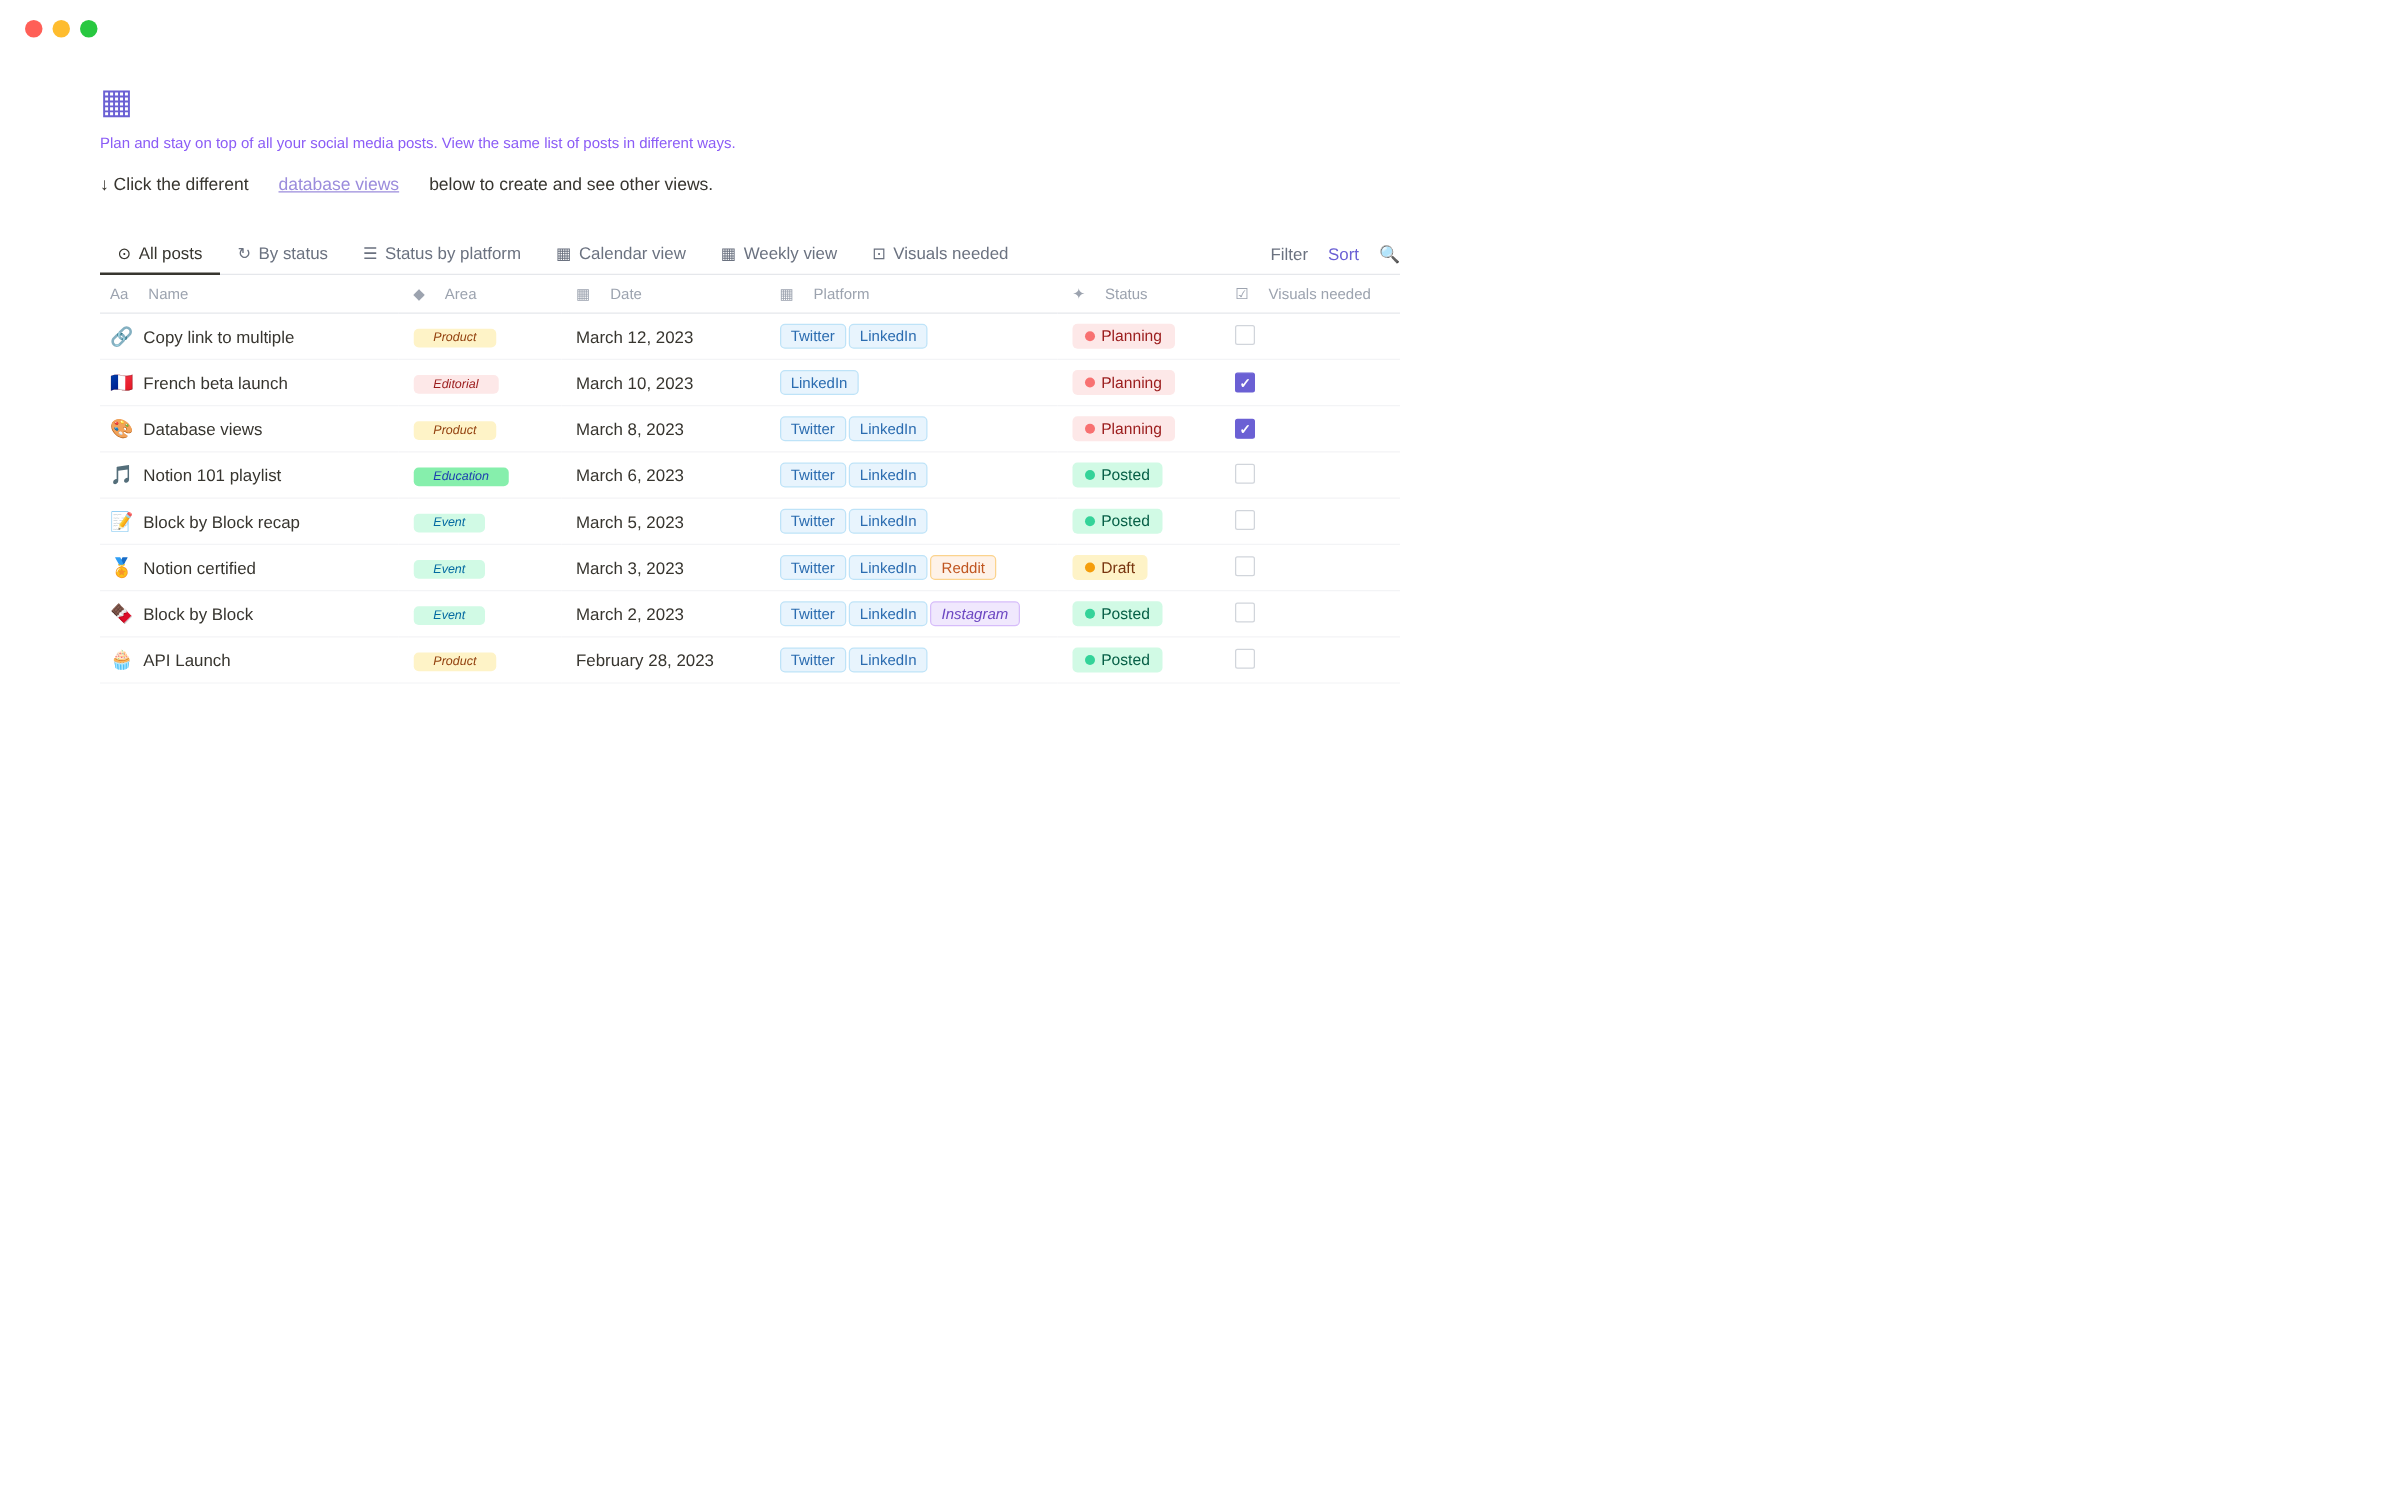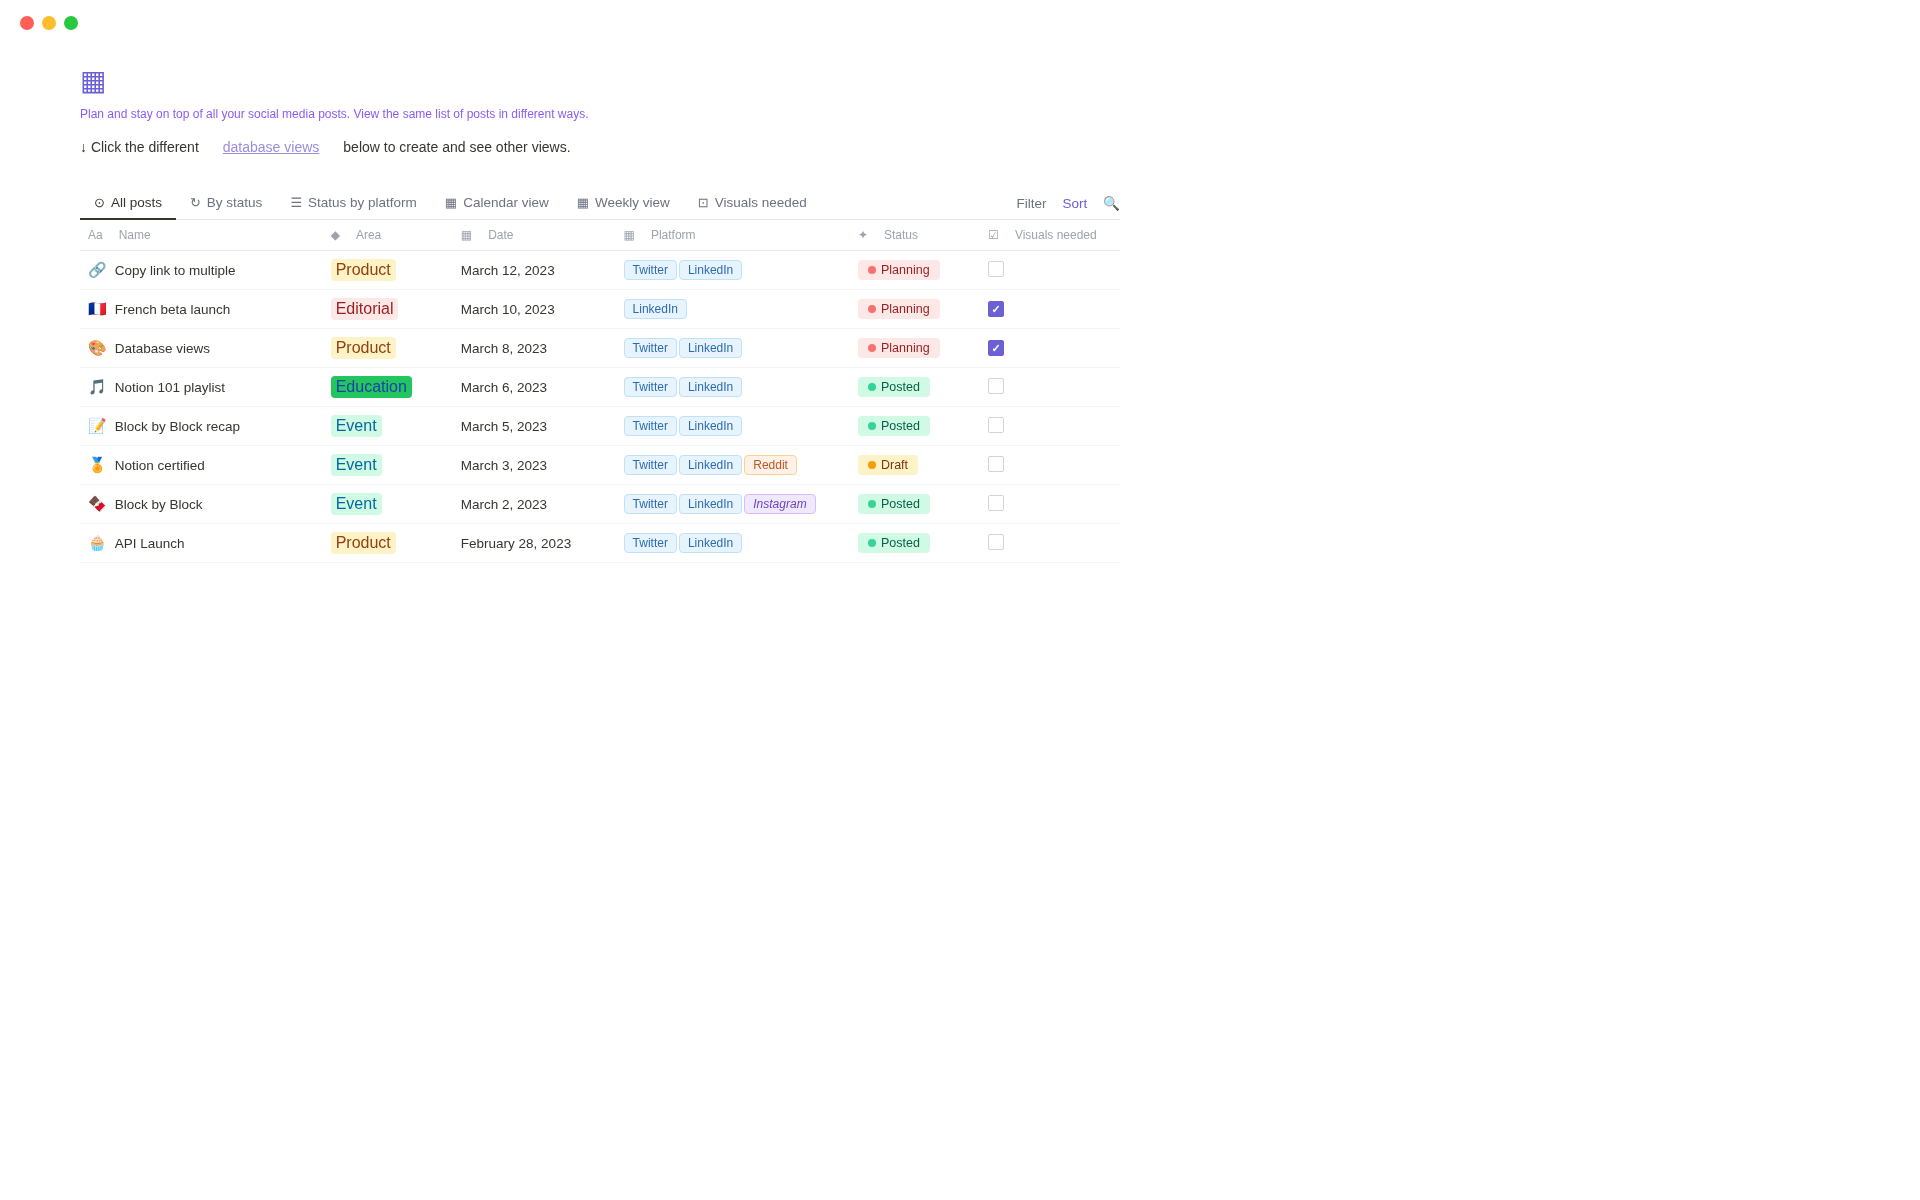--- a/index.html
+++ b/index.html
@@ -167,28 +167,29 @@
     .name-cell {
       display: flex;
       align-items: center;
       gap: 8px;
     }
     .name-emoji { font-size: 15px; }
 
     
     .badge {
       display: inline-block;
-      padding: 2px 5px;
+      padding: 2px 16px;
       border-radius: 4px;
-      font-size: 16px;
+      font-size: 10px;
       font-weight: 500;
+      font-style: italic;
     }
     .badge-product { background: #fef3c7; color: #92400e; }
     .badge-editorial { background: #fde8e8; color: #9b1c1c; }
-    .badge-education { background: #22c55e; color: #1e40af; }
+    .badge-education { background: #86efac; color: #1e40af; }
     .badge-event { background: #d1fae5; color: #0369a1; }
 
     
     .platform-tags {
       display: flex;
       gap: 2px;
       flex-wrap: wrap;
     }
     .platform-tag {
       display: inline-block;

